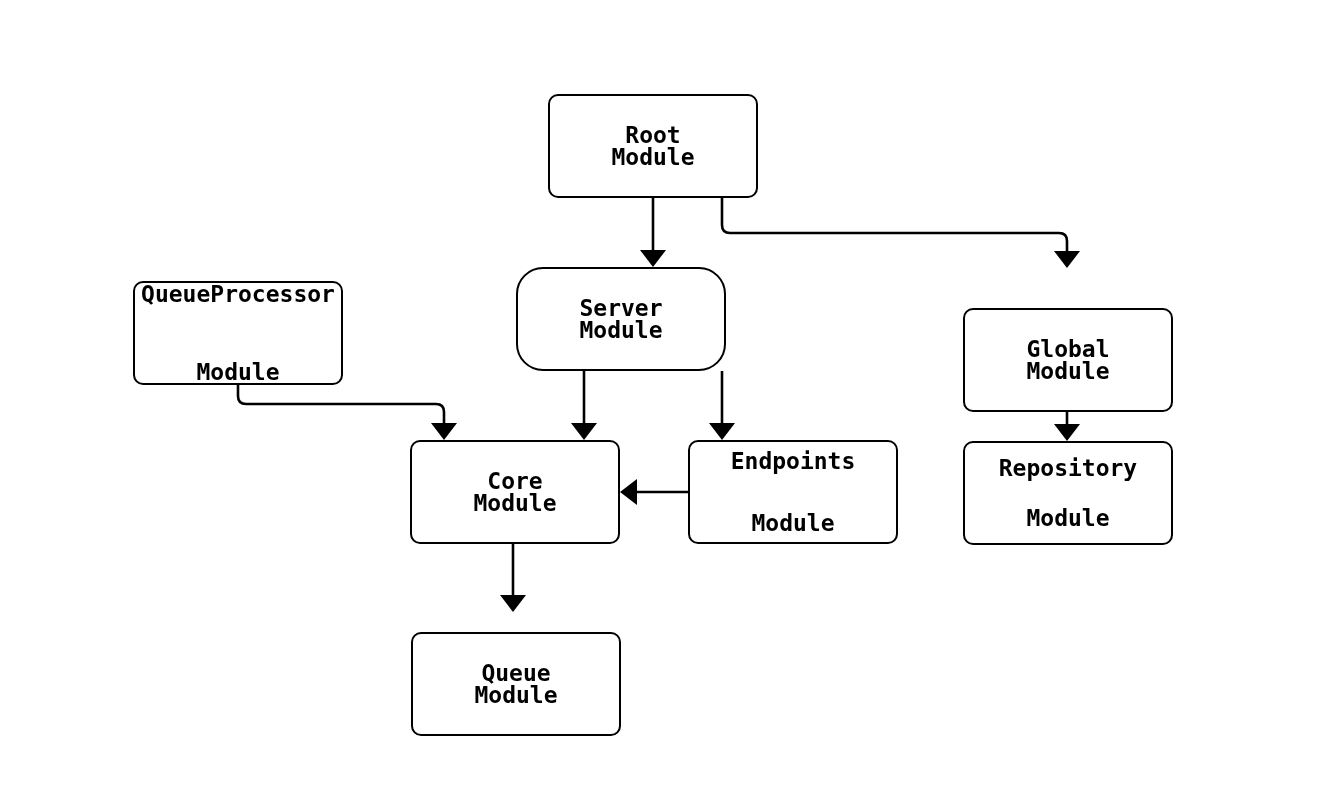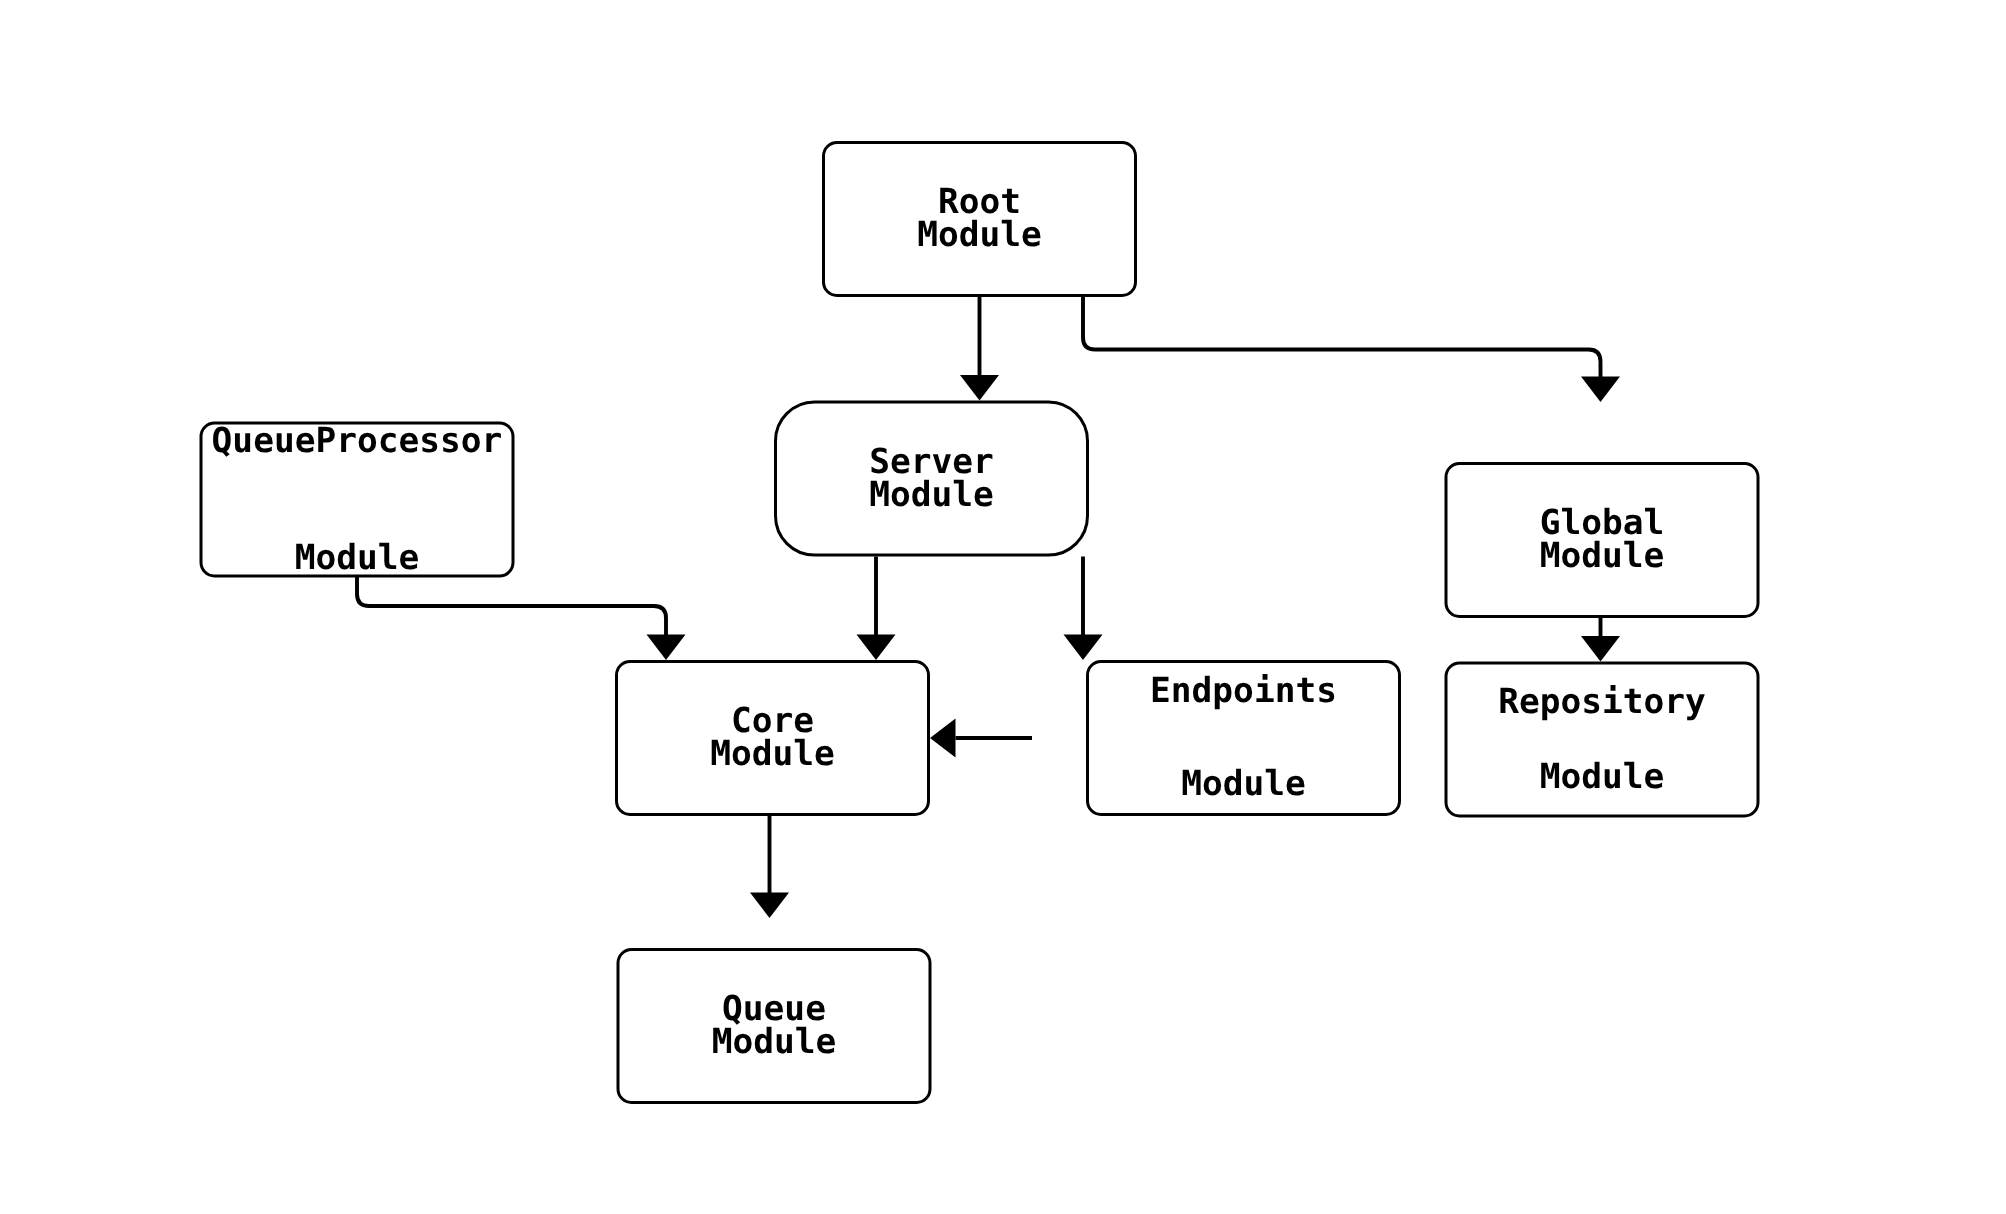--- a/index.html
+++ b/index.html
@@ -48,21 +48,21 @@
     font-size: 23px;
     font-weight: bold;
     line-height: 22px;
     white-space: nowrap;
   }
   .n-root          { left: 548px; top: 94px;  }
   .n-queueproc     { left: 133px; top: 281px; justify-content: space-between; }
   .n-server        { left: 516px; top: 267px; border-radius: 27px; }
   .n-global        { left: 963px; top: 268px; margin-top: 40px; }
   .n-core          { left: 410px; top: 440px; }
-  .n-endpoints     { left: 724px; top: 440px; gap: 40px; }
+  .n-endpoints     { left: 688px; top: 440px; gap: 40px; }
   .n-repository    { left: 963px; top: 441px; gap: 28px; }
   .n-queue         { left: 411px; top: 632px; }
 </style>
 </head>
 <body>
 
 <div class="canvas">
 
   <svg class="edge-layer" viewBox="0 0 1337 809" xmlns="http://www.w3.org/2000/svg">
 

